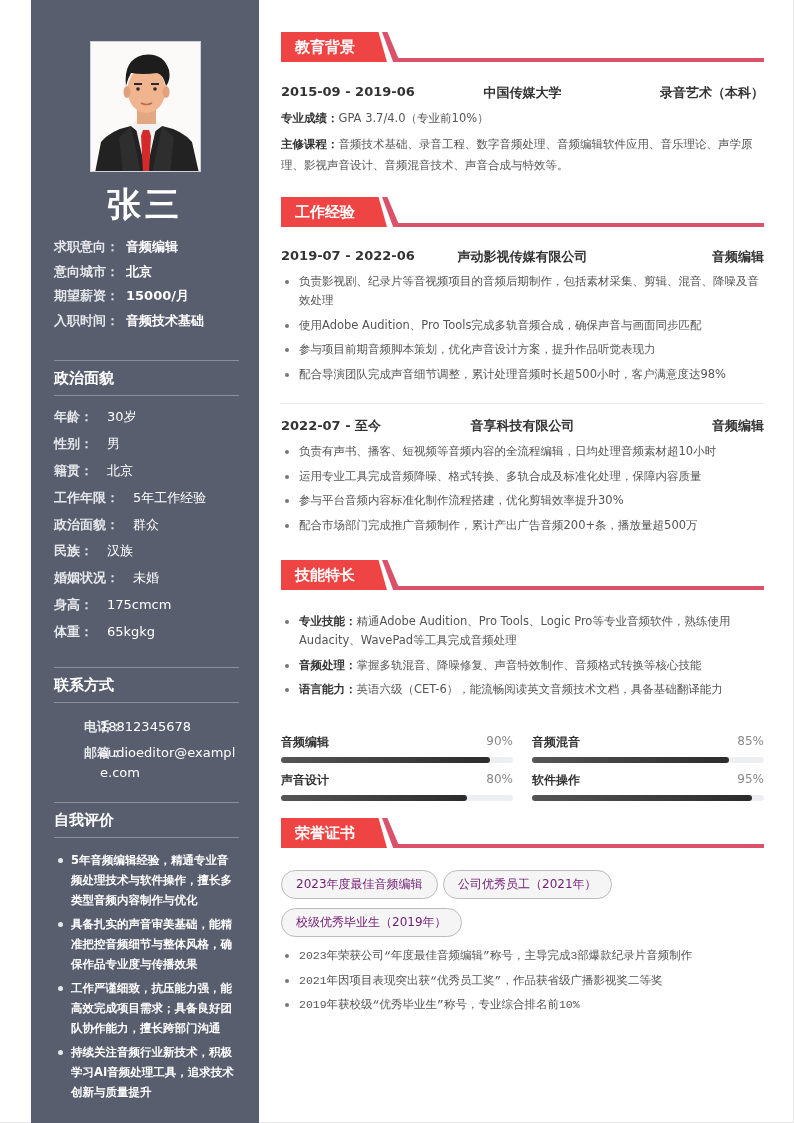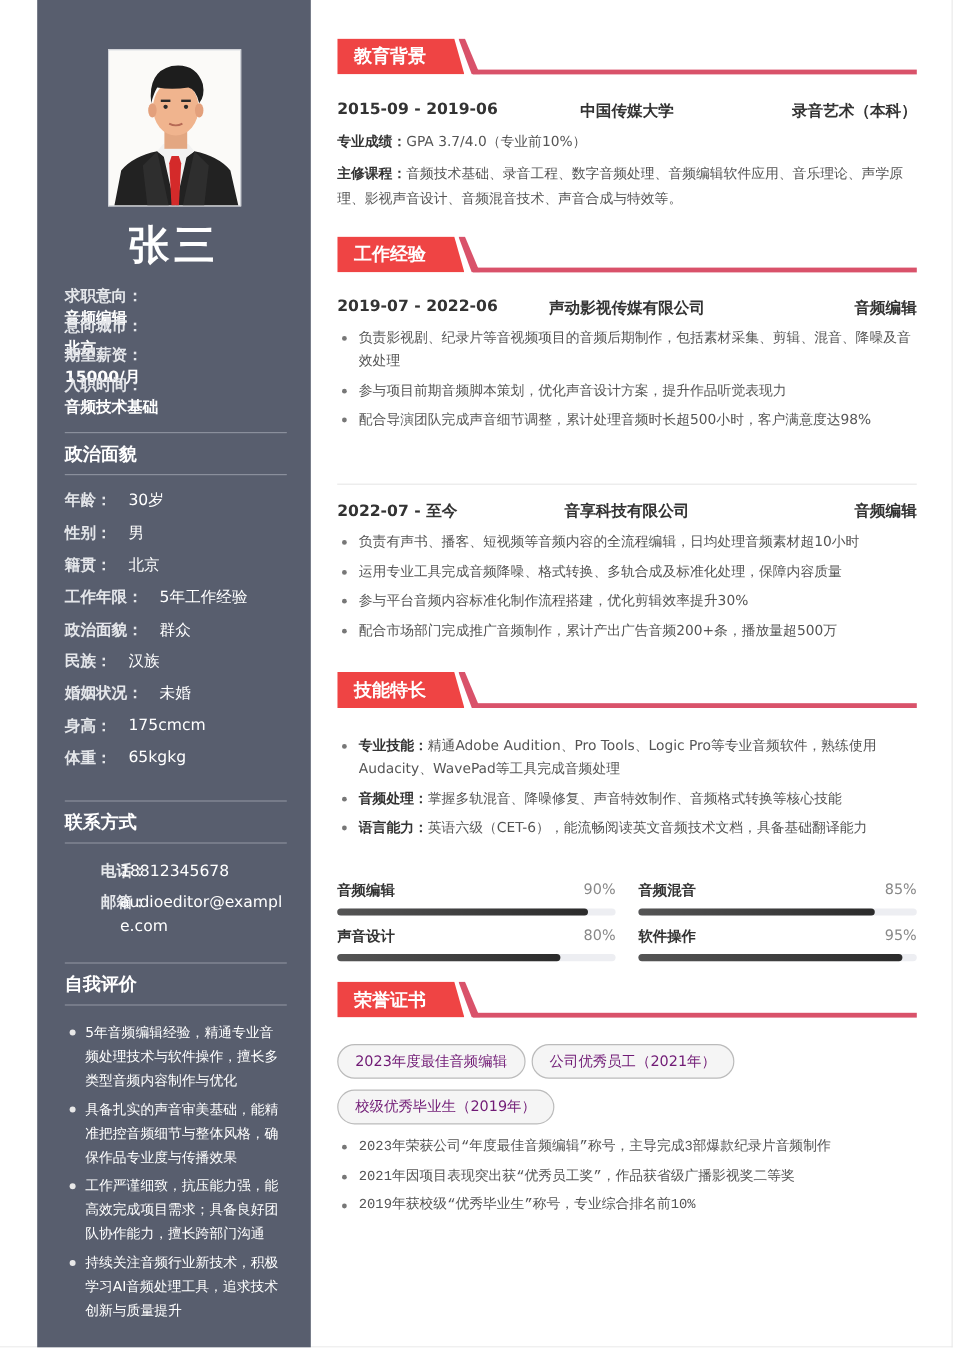--- a/index.html
+++ b/index.html
@@ -5,35 +5,35 @@
     * { box-sizing: border-box; margin: 0; padding: 0; }
     html, body { width: 794px; height: 1123px; background: #ffffff; overflow: hidden; }
     body { font-family: "DejaVu Sans", "Liberation Sans", sans-serif; color: #333; position: relative; }
     .page { position: absolute; left: 0; top: 0; width: 794px; height: 1123px; border-right: 1px solid #e6e6e6; border-bottom: 1px solid #e6e6e6; }
 
     
     .sidebar { position: absolute; left: 31px; top: 0; width: 228px; height: 1123px; background: #585e6e; color: #f2f2f2; }
     .photo { position: absolute; left: 59px; top: 41px; width: 111px; height: 131px; border: 1px solid #cfd2d8; background: #fafafa; overflow: hidden; }
     .name { position: absolute; left: 0; top: 182px; width: 228px; text-align: center; font-size: 34px; font-weight: bold; color: #ffffff; letter-spacing: 4px; }
     .intent { position: absolute; left: 23px; top: 238px; width: 190px; }
-    .intent .row { height: 24.5px; font-size: 13px; font-weight: bold; display: flex; flex-direction: column; }
+    .intent .row { height: 24.5px; font-size: 13px; font-weight: bold; display: flex; }
     .intent .lbl { color: #e4e6ea; width: 72px; }
     .intent .val { color: #ffffff; }
 
     .side-section { position: absolute; left: 23px; width: 185px; }
     .side-title { border-top: 1px solid #8a8f9c; border-bottom: 1px solid #8a8f9c; height: 36px; line-height: 35px; font-size: 15px; font-weight: bold; color: #ffffff; }
     .kv { display: flex; font-size: 13px; margin-top: 0; height: 26.8px; align-items: center; }
     .kv .k { font-weight: bold; color: #e4e6ea; white-space: nowrap; margin-right: 14px; }
     .kv .v { color: #ffffff; }
     .kv2 { display: flex; font-size: 13px; line-height: 20px; margin-bottom: 6px; }
     .kv2 .k { font-weight: bold; color: #e4e6ea; white-space: nowrap; width: 46px; flex: none; padding-left: 30px; }
     .kv2 .v { color: #ffffff; word-break: break-all; }
 
     .self-list { list-style: none; margin-top: 12px; padding-left: 2px; }
-    .self-list li { position: relative; padding-left: 15px; font-size: 11.5px; font-weight: normal; line-height: 20px; color: #ffffff; margin-bottom: 4px; }
+    .self-list li { position: relative; padding-left: 15px; font-size: 11.5px; font-weight: bold; line-height: 20px; color: #ffffff; margin-bottom: 4px; }
     .self-list li::before { content: ""; position: absolute; left: 2px; top: 8px; width: 5px; height: 5px; border-radius: 50%; background: #e8e8e8; }
 
     
     .main { position: absolute; left: 281px; top: 0; width: 483px; }
     .sec-head { position: absolute; left: 0; width: 483px; height: 30px; }
     .sec-head .tab { position: absolute; left: 0; top: 0; height: 30px; width: 106px; background: #ef4444; color: #ffffff; font-size: 15px; font-weight: bold; line-height: 30px; padding-left: 14px; clip-path: polygon(0 0, 92% 0, 100% 100%, 0 100%); }
     .sec-head .slash { position: absolute; left: 101px; top: 0; width: 18px; height: 30px; background: #d9526a; clip-path: polygon(0 0, 30% 0, 100% 100%, 62% 100%); }
     .sec-head .line { position: absolute; left: 113px; top: 26px; right: 0; height: 4px; background: #d9526a; }
 
     .row3 { position: absolute; left: 0; width: 483px; display: flex; justify-content: space-between; font-size: 13px; font-weight: bold; color: #333; }
@@ -205,20 +205,21 @@
       <div class="slash"></div>
       <div class="line"></div>
     </div>
     <div class="row3" style="top:248px;">
       <span>2019-07 - 2022-06</span>
       <span class="mid">声动影视传媒有限公司</span>
       <span>音频编辑</span>
     </div>
     <ul class="blist" style="top:272px;">
       <li>负责影视剧、纪录片等音视频项目的音频后期制作，包括素材采集、剪辑、混音、降噪及音效处理</li>
+      <li>使用Adobe Audition、Pro Tools完成多轨音频合成，确保声音与画面同步匹配</li>
       <li>参与项目前期音频脚本策划，优化声音设计方案，提升作品听觉表现力</li>
       <li>配合导演团队完成声音细节调整，累计处理音频时长超500小时，客户满意度达98%</li>
     </ul>
     <div class="divider" style="top:403px;"></div>
     <div class="row3" style="top:417px;">
       <span>2022-07 - 至今</span>
       <span class="mid">音享科技有限公司</span>
       <span>音频编辑</span>
     </div>
     <ul class="blist" style="top:442px;">

